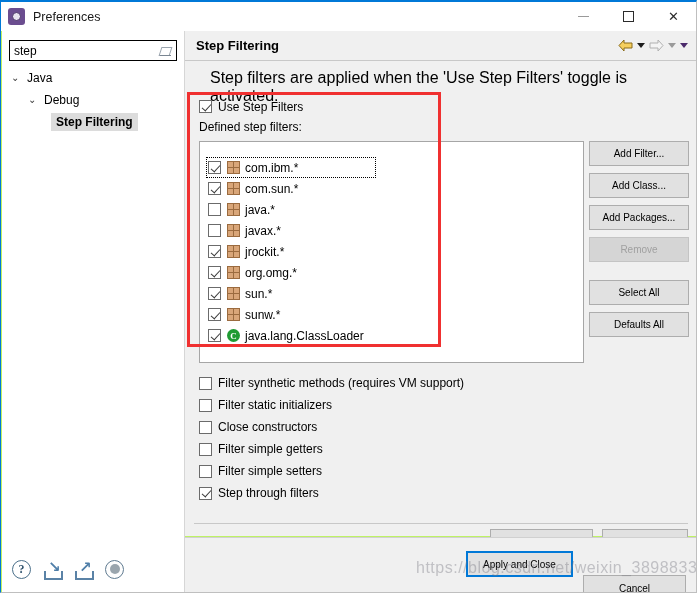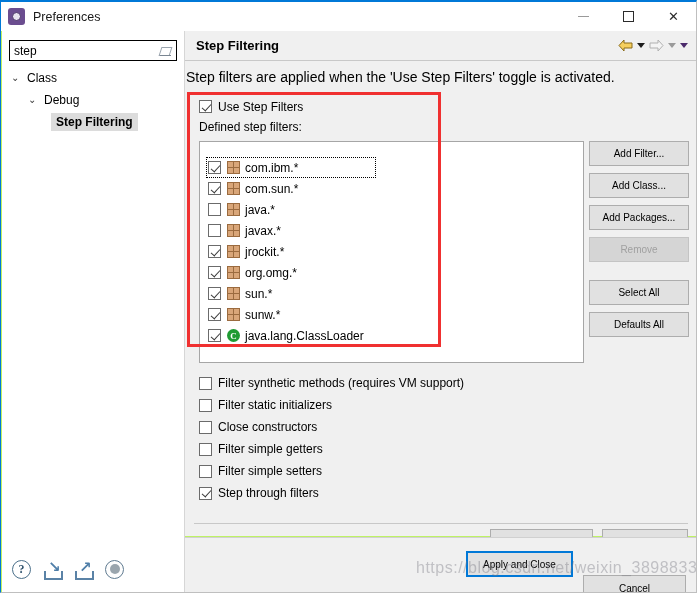--- a/index.html
+++ b/index.html
@@ -208,22 +208,22 @@
     border-top: 5px solid #1d1d1d;
     display: block;
   }
   .caret.gray { border-top-color: #9a9a9a; }
   .caret.purple { border-top-color: #4b2a6b; }
   .hdr-rule {
     position: absolute; left: 0; top: 29px;
     width: 512px; height: 1px; background: #c8c8c8;
   }
   .rp-desc {
-    position: absolute; left: 1px; top: 38px;
-    font-size: 14px; color: #000;
+    position: absolute; left: 25px; top: 38px;
+    font-size: 16px; color: #000;
   }
 
   
   .red-box {
     position: absolute;
     left: 2px; top: 61px;
     width: 254px; height: 255px;
     border: 3px solid #f03030;
     pointer-events: none;
     z-index: 30;
@@ -412,21 +412,21 @@
   </div>
 
   <div class="left-panel">
     <div class="search-row">
       <input class="search-input" type="text" value="step" style="">
       <span class="clear-icon"></span>
     </div>
     <div class="tree">
       <div class="tree-node lvl0">
         <span class="chev">⌄</span>
-        <span class="tree-label">Class</span>
+        <span class="tree-label">Java</span>
       </div>
       <div class="tree-node lvl1">
         <span class="chev">⌄</span>
         <span class="tree-label">Debug</span>
       </div>
       <div class="tree-node lvl2">
         <span class="tree-label selected">Step Filtering</span>
       </div>
     </div>
   </div>

